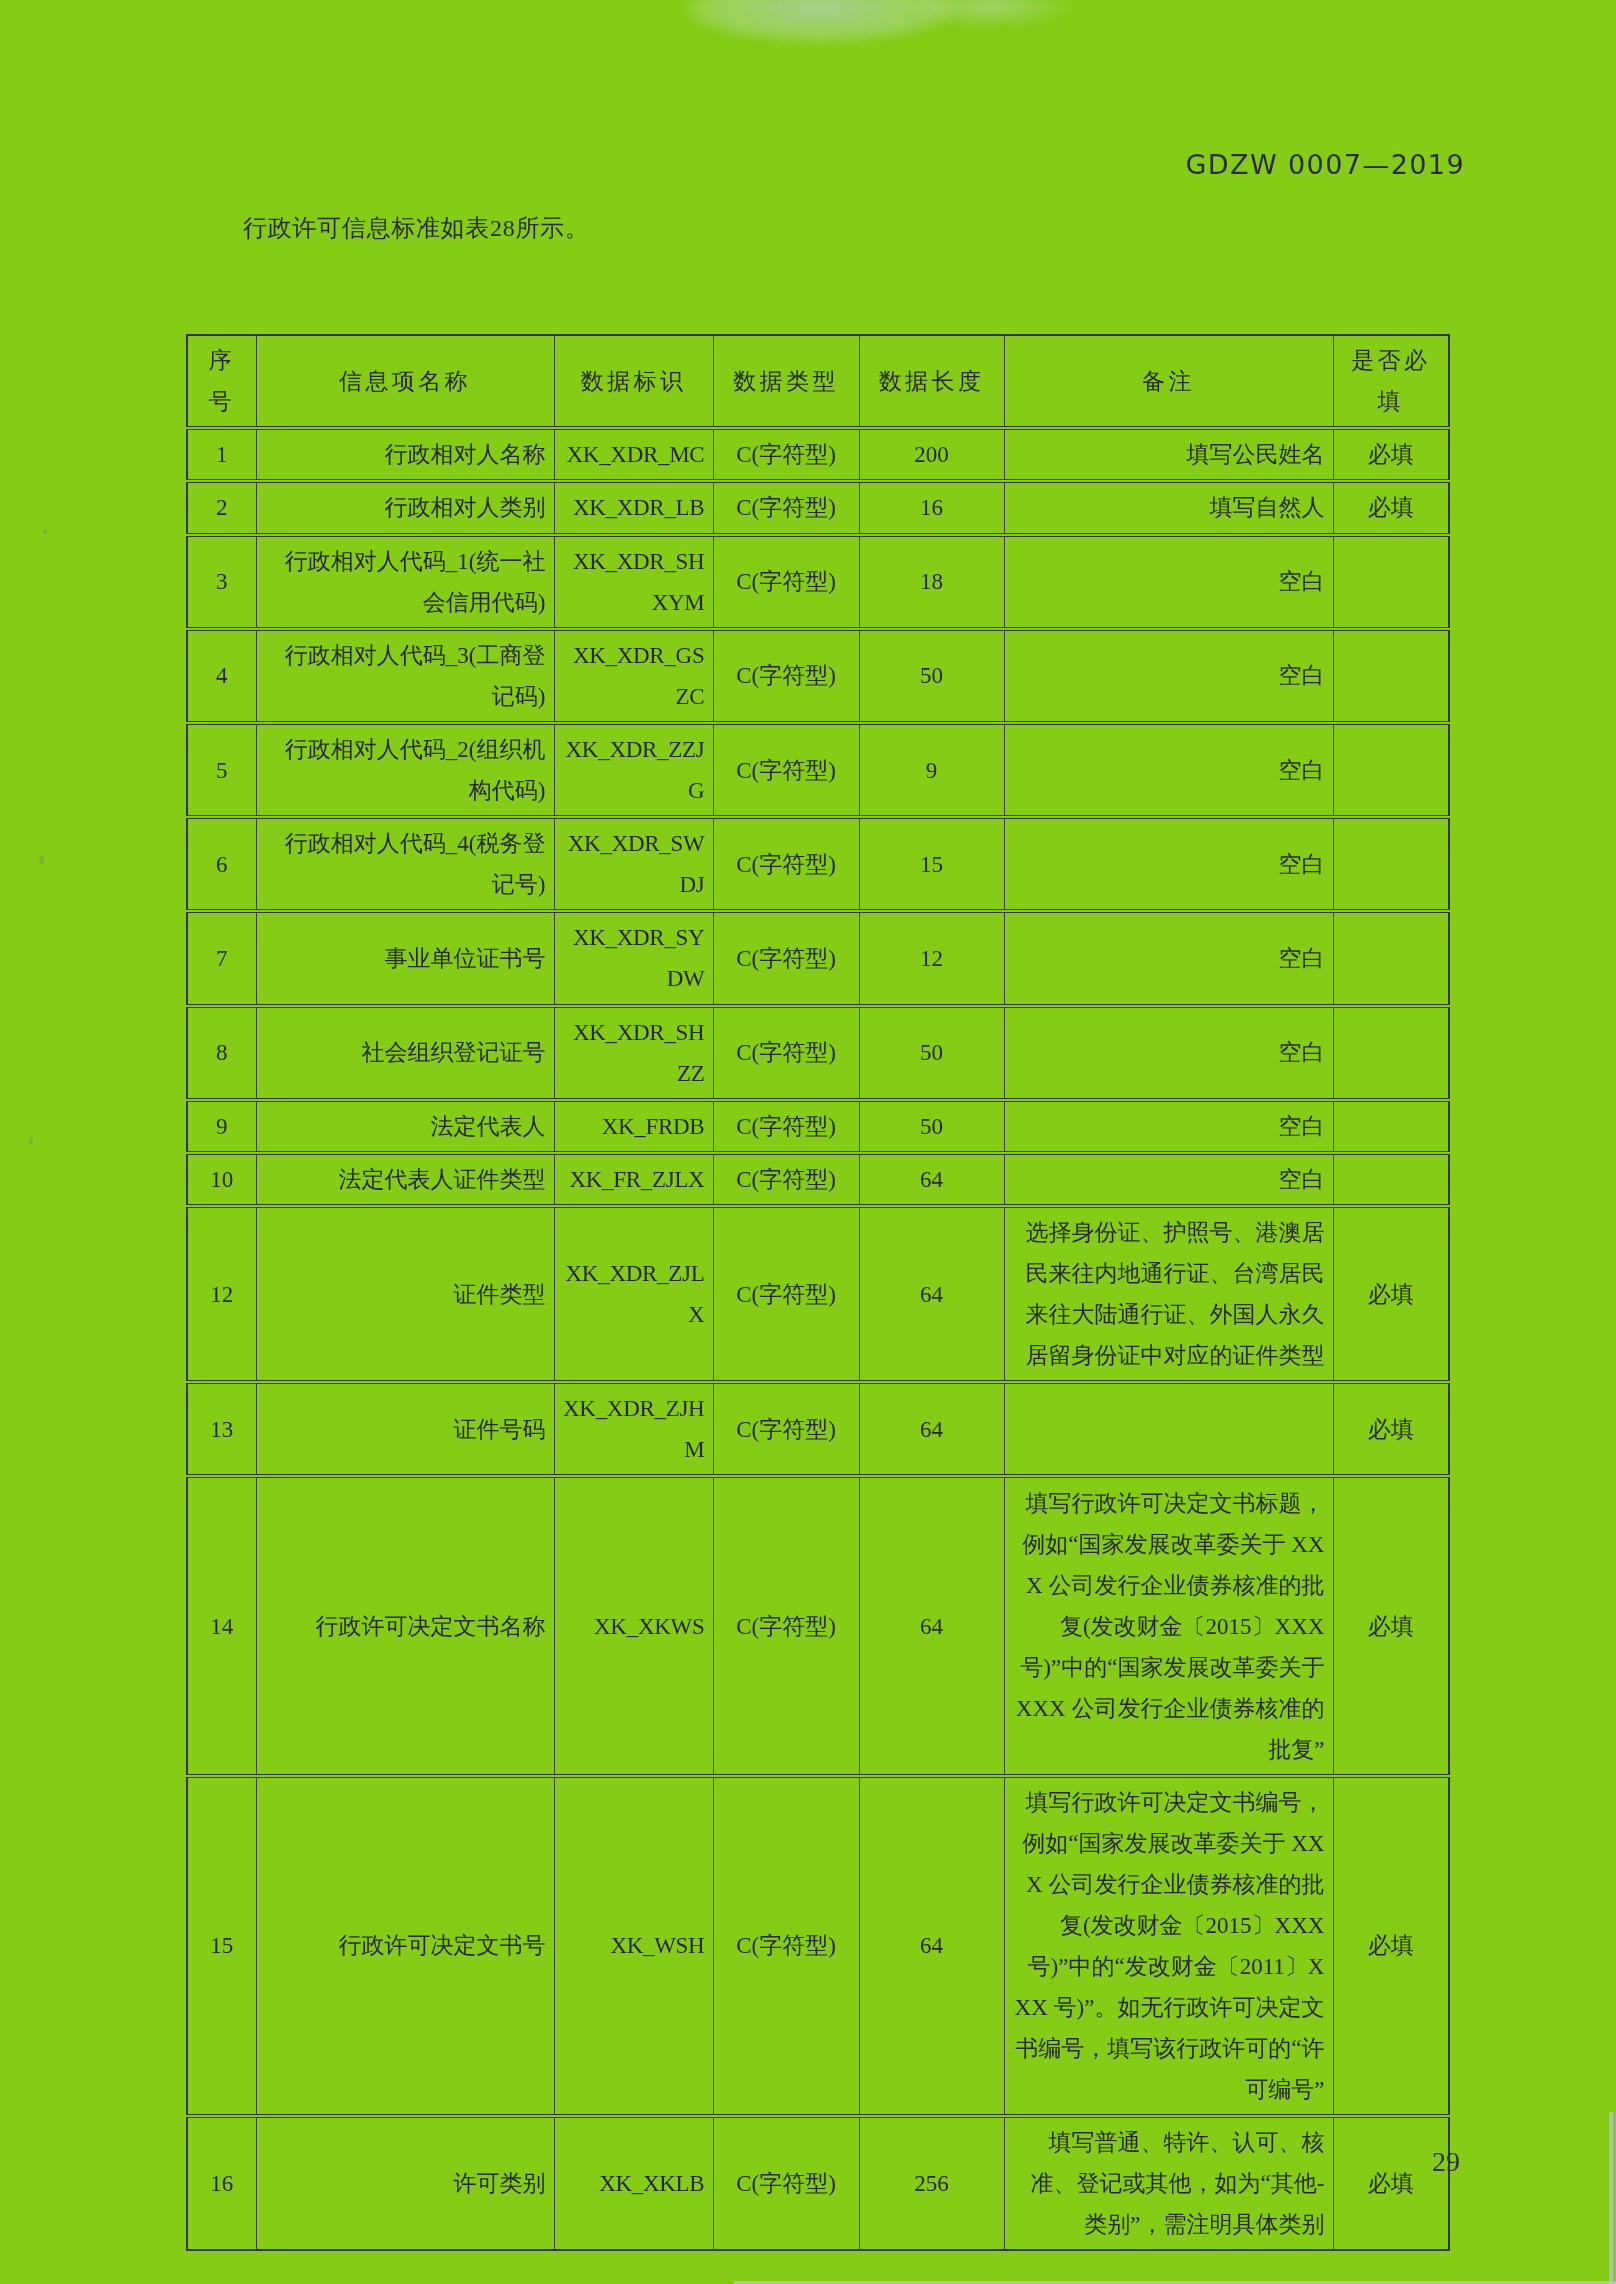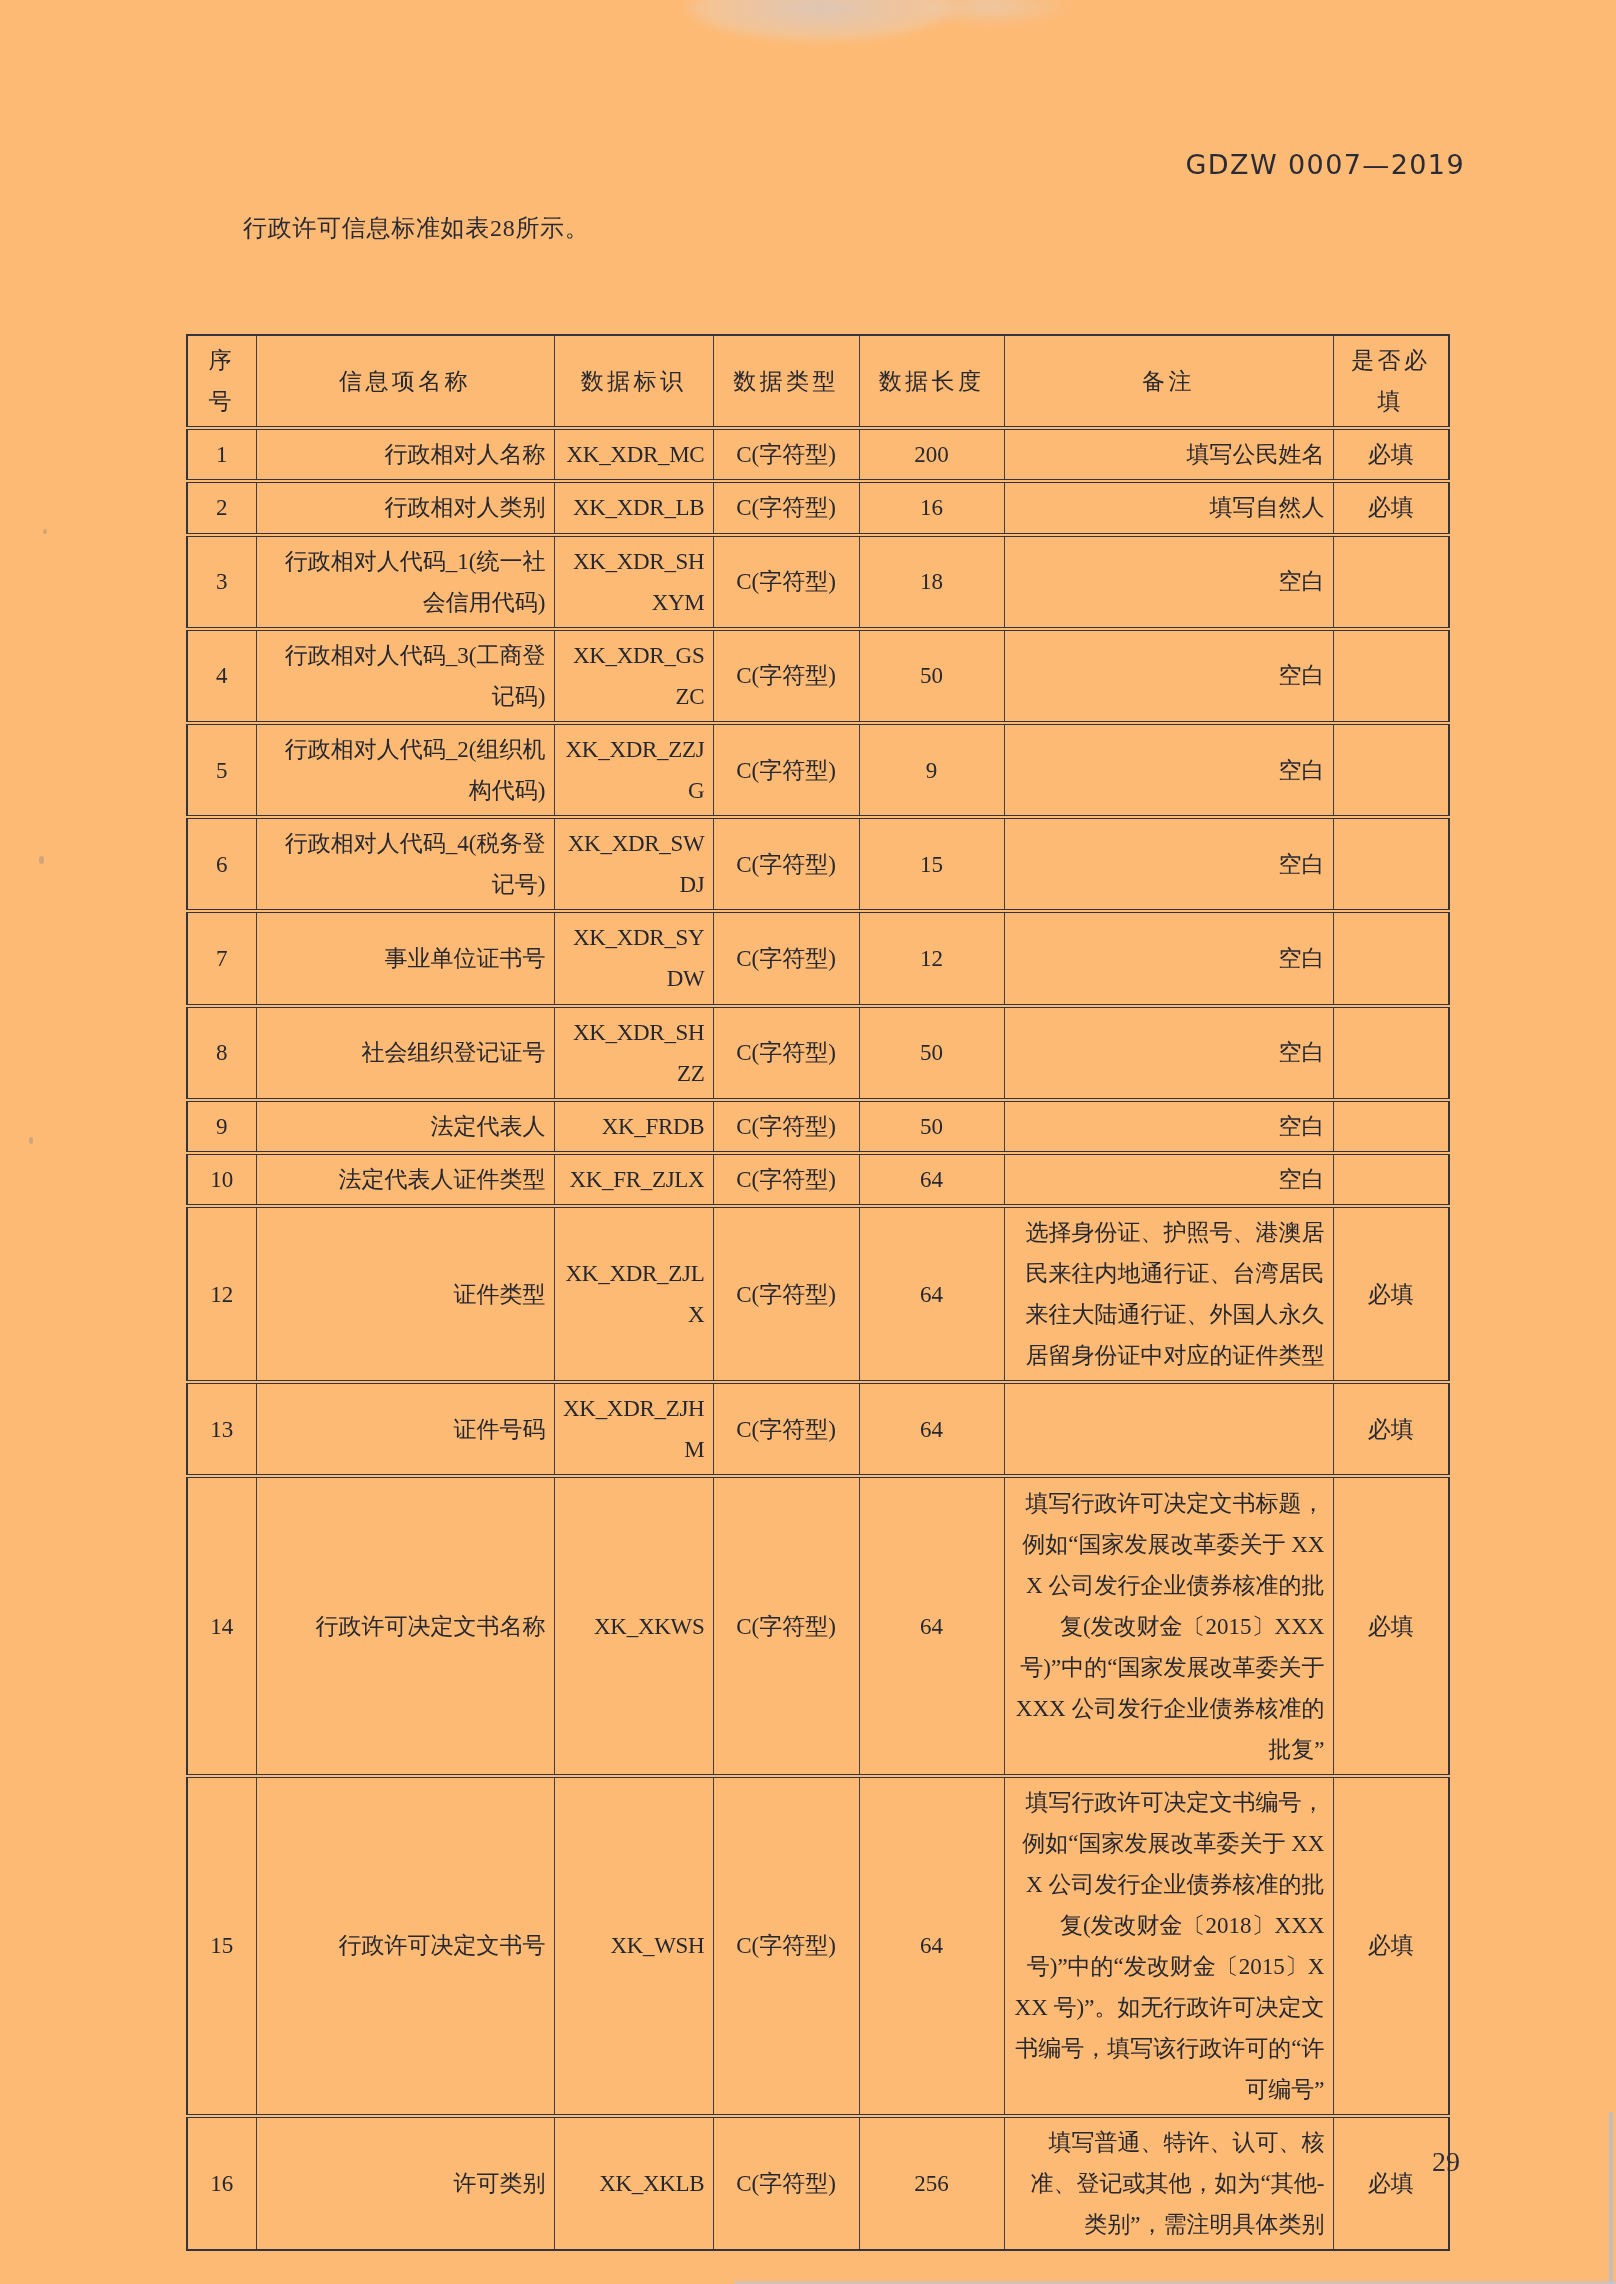--- a/index.html
+++ b/index.html
@@ -1,19 +1,19 @@
 <!DOCTYPE html>
 <html style="font-size:11px"><head>
 <meta charset="utf-8">
 <style>
   html,body{margin:0;padding:0;background:#e9e9ec;}
   .page{
     position:relative;
     width:1616px;height:2284px;
-    background:#fdba74;
+    background:#84cc16;
     font-family:"Liberation Serif","DejaVu Serif",serif;
     color:#26262f;
     overflow:hidden;
   }
   
   .doc-code{
     position:absolute;top:149px;right:151px;
     font-family:"DejaVu Sans","Liberation Sans",sans-serif;
     font-size:27px;letter-spacing:1.4px;color:#2b2b36;
   }
@@ -241,21 +241,21 @@
           <td class="c-length">64</td>
           <td class="c-remark">填写行政许可决定文书标题，例如“国家发展改革委关于 XXX 公司发行企业债券核准的批复(发改财金〔2015〕XXX 号)”中的“国家发展改革委关于 XXX 公司发行企业债券核准的批复”</td>
           <td class="c-required">必填</td>
         </tr>
         <tr>
           <td class="c-no">15</td>
           <td class="c-name">行政许可决定文书号</td>
           <td class="c-id">XK_WSH</td>
           <td class="c-type">C(字符型)</td>
           <td class="c-length">64</td>
-          <td class="c-remark">填写行政许可决定文书编号，例如“国家发展改革委关于 XXX 公司发行企业债券核准的批复(发改财金〔2018〕XXX 号)”中的“发改财金〔2015〕XXX 号)”。如无行政许可决定文书编号，填写该行政许可的“许可编号”</td>
+          <td class="c-remark">填写行政许可决定文书编号，例如“国家发展改革委关于 XXX 公司发行企业债券核准的批复(发改财金〔2015〕XXX 号)”中的“发改财金〔2011〕XXX 号)”。如无行政许可决定文书编号，填写该行政许可的“许可编号”</td>
           <td class="c-required">必填</td>
         </tr>
         <tr>
           <td class="c-no">16</td>
           <td class="c-name">许可类别</td>
           <td class="c-id">XK_XKLB</td>
           <td class="c-type">C(字符型)</td>
           <td class="c-length">256</td>
           <td class="c-remark">填写普通、特许、认可、核准、登记或其他，如为“其他-类别”，需注明具体类别</td>
           <td class="c-required">必填</td>

